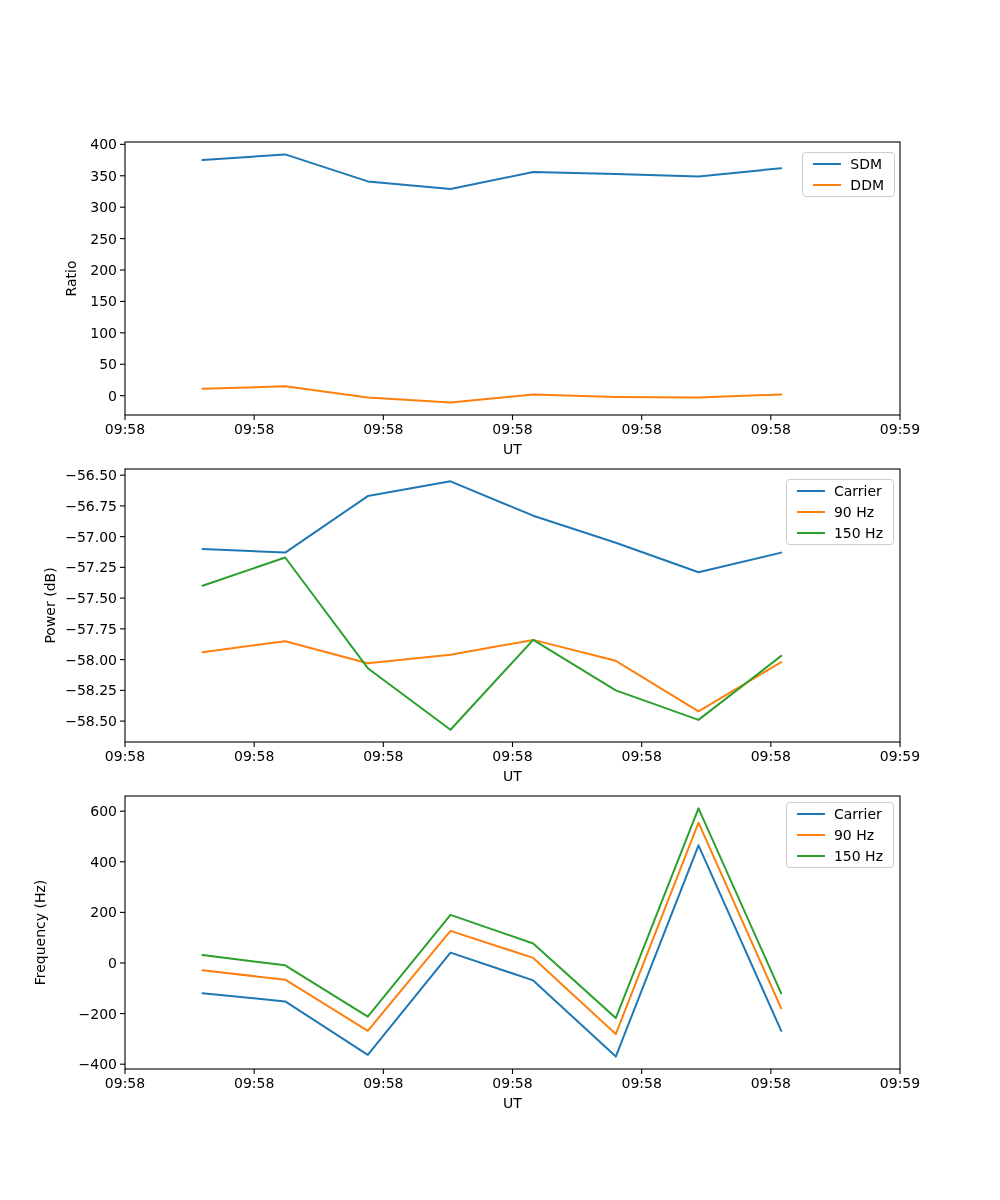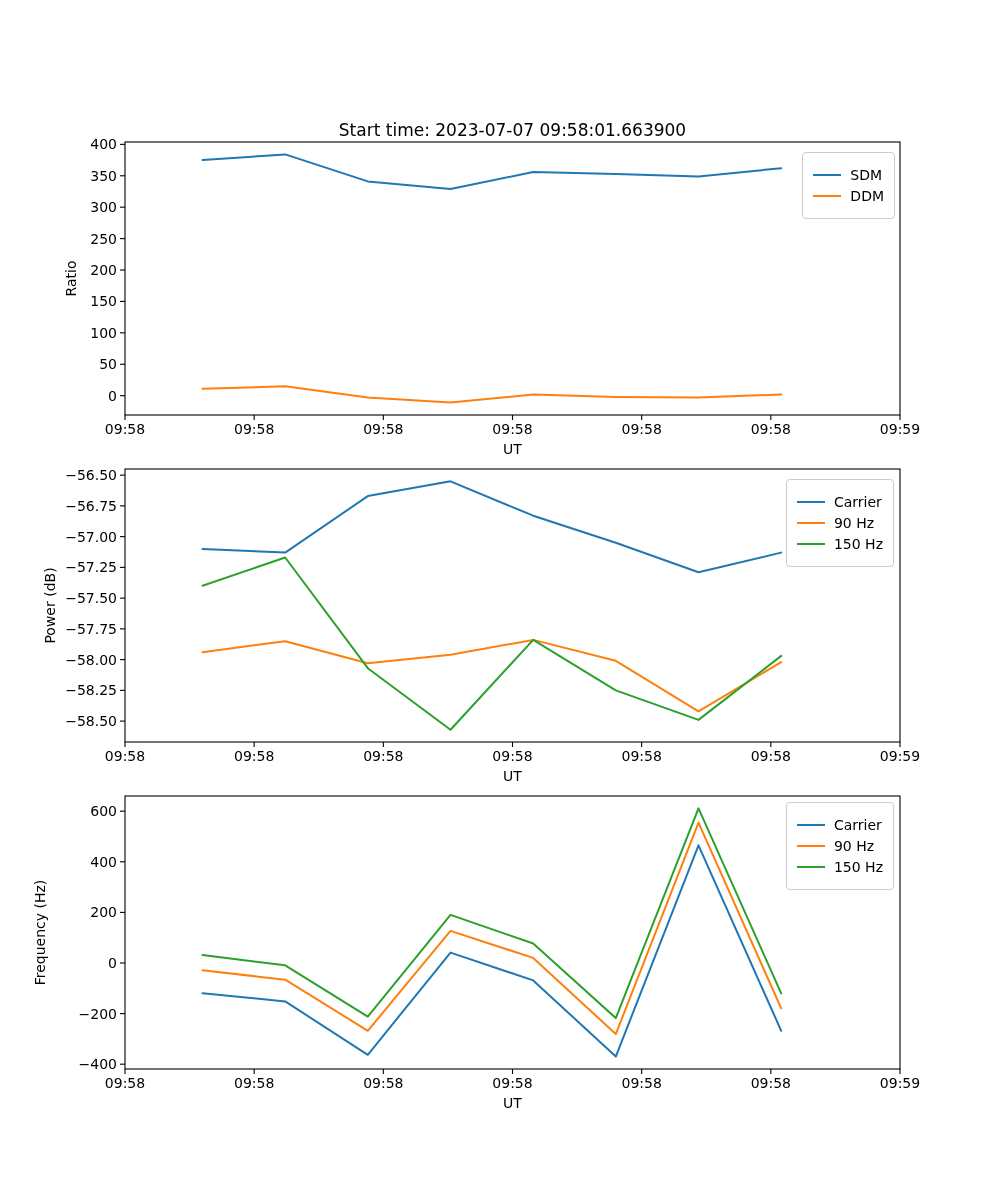--- a/index.html
+++ b/index.html
@@ -16,33 +16,32 @@
     text-align:center;
     font-size:17px;color:#000000;
     white-space:nowrap;
   }
   #plot-svg{position:absolute;left:0;top:0;}
   .legend{
     position:absolute;
     background:rgba(255,255,255,0.9);
     border:1px solid #cccccc;
     border-radius:4px;
-    padding:15px 10px;
+    padding:4px 10px;
     display:flex;flex-direction:column;gap:7px;
     z-index:2;
   }
   .legend-item{display:flex;align-items:center;gap:9px;}
   .legend-swatch{width:28px;height:0;border-top-width:2.5px;border-top-style:solid;}
   .legend-label{font-size:14px;color:#000000;line-height:1;}
 </style>
 </head>
 <body>
 
 <div class="figure">
-  <div class="fig-title">Start time: 2023-07-07 09:58:01.663900</div>
   <svg id="plot-svg" width="1000" height="1200">
       <g>
         <rect x="125" y="142" width="775" height="273" fill="none" stroke="#000000" stroke-width="1.1"></rect>
         <line x1="125" y1="415" x2="125" y2="420" stroke="#000000" stroke-width="1.1"></line>
         <text x="125" y="434" text-anchor="middle" font-size="14" fill="#000">09:58</text>
         <line x1="254.16666666666666" y1="415" x2="254.16666666666666" y2="420" stroke="#000000" stroke-width="1.1"></line>
         <text x="254.16666666666666" y="434" text-anchor="middle" font-size="14" fill="#000">09:58</text>
         <line x1="383.3333333333333" y1="415" x2="383.3333333333333" y2="420" stroke="#000000" stroke-width="1.1"></line>
         <text x="383.3333333333333" y="434" text-anchor="middle" font-size="14" fill="#000">09:58</text>
         <line x1="512.5" y1="415" x2="512.5" y2="420" stroke="#000000" stroke-width="1.1"></line>

